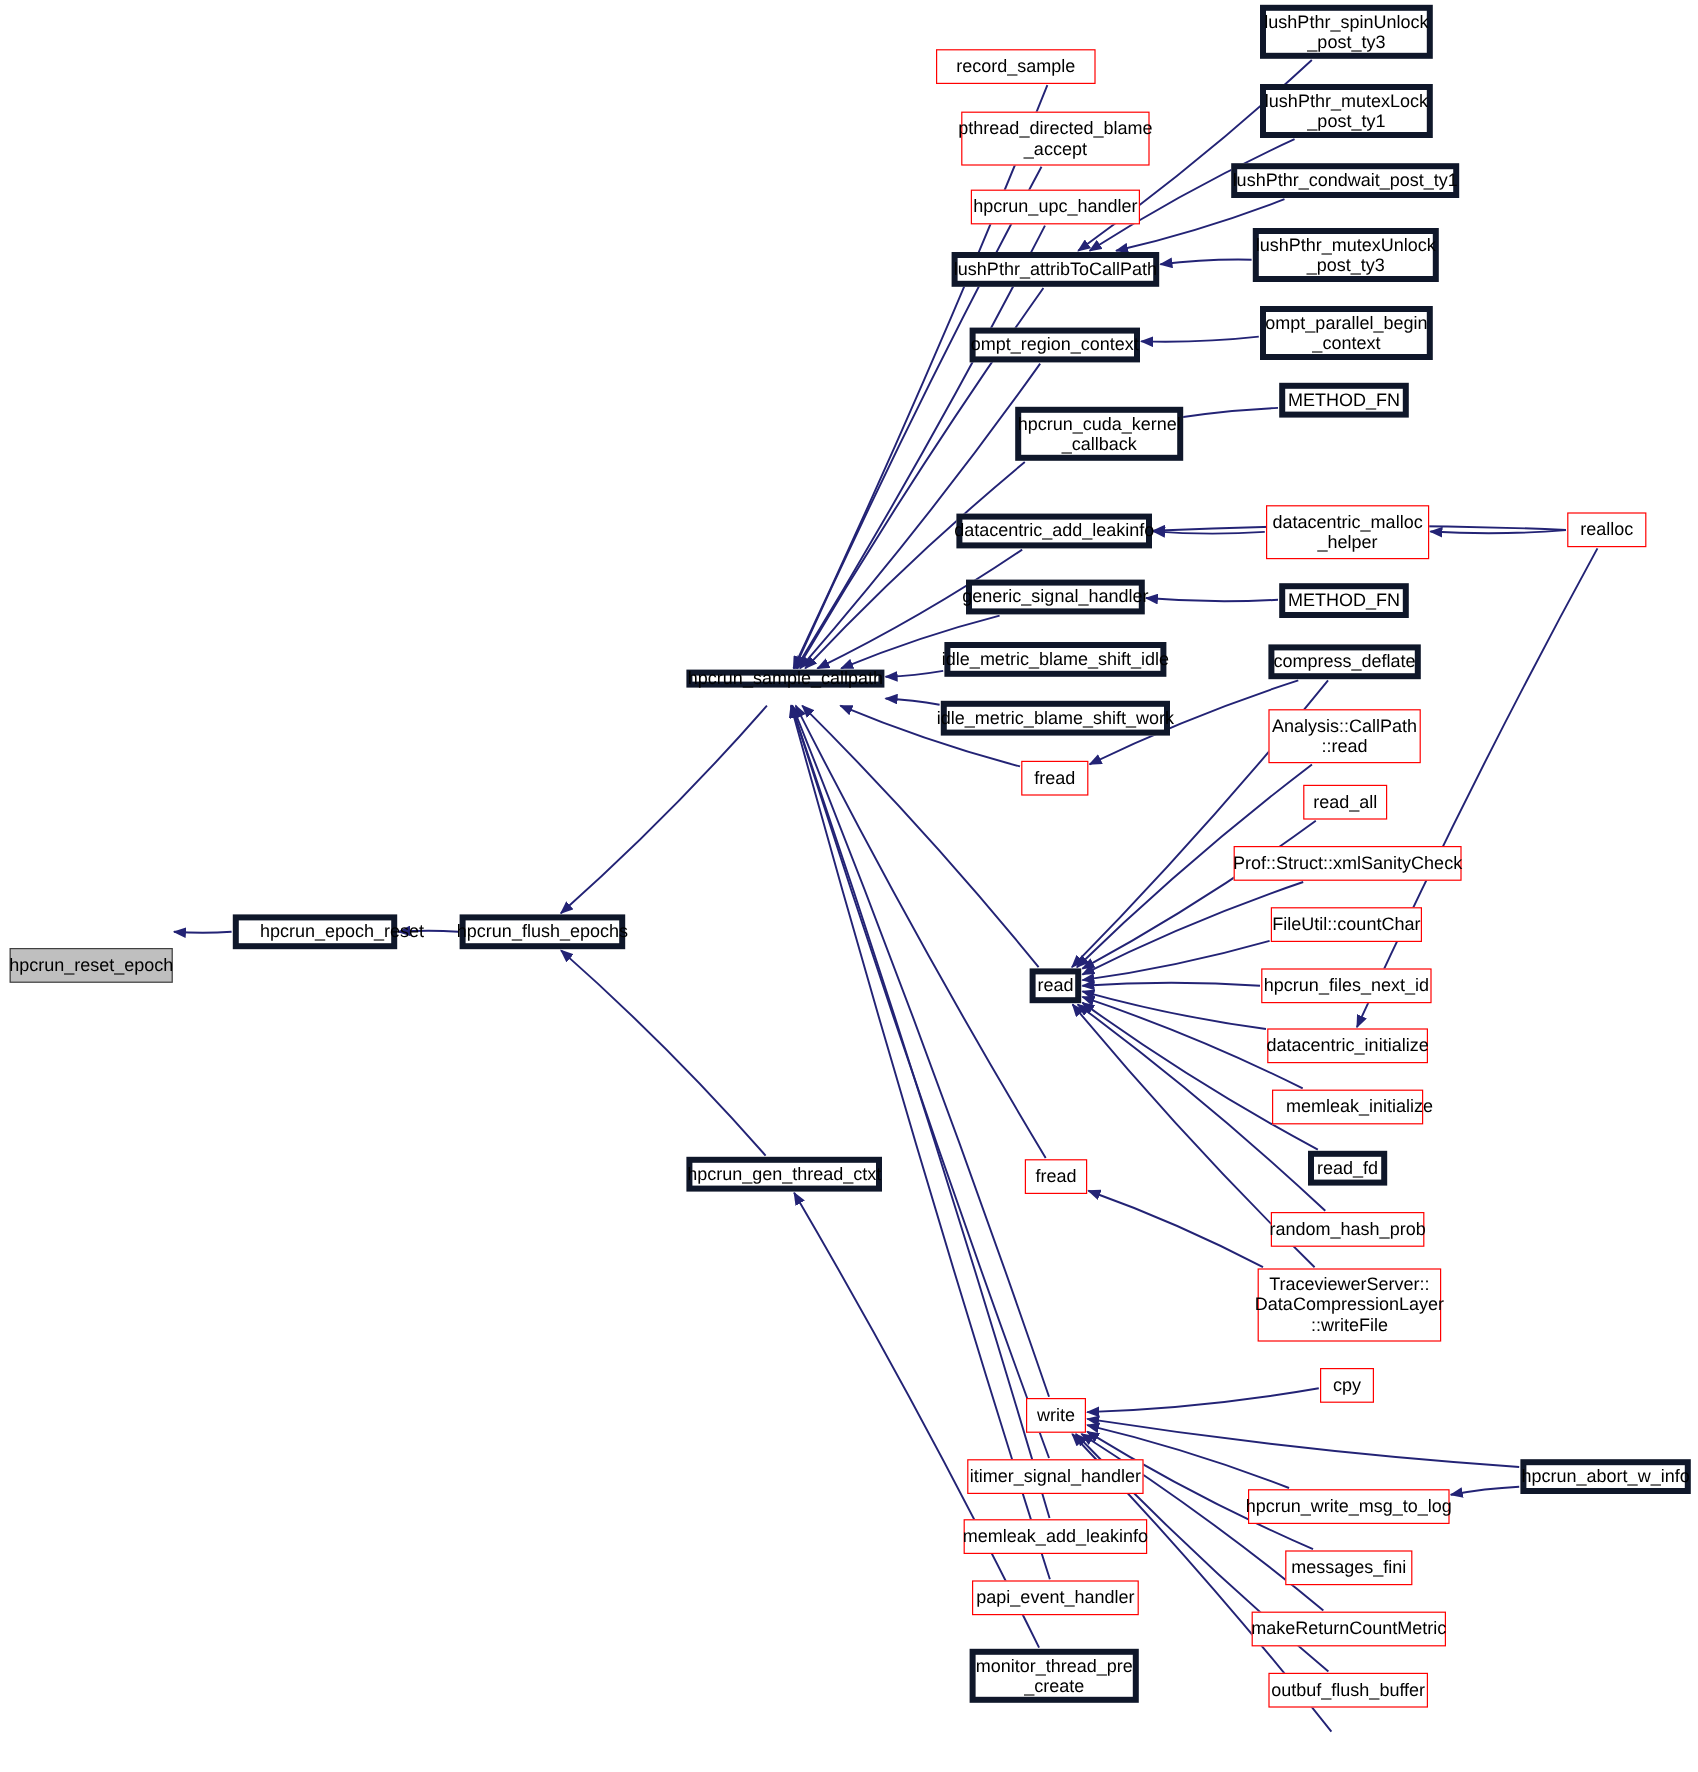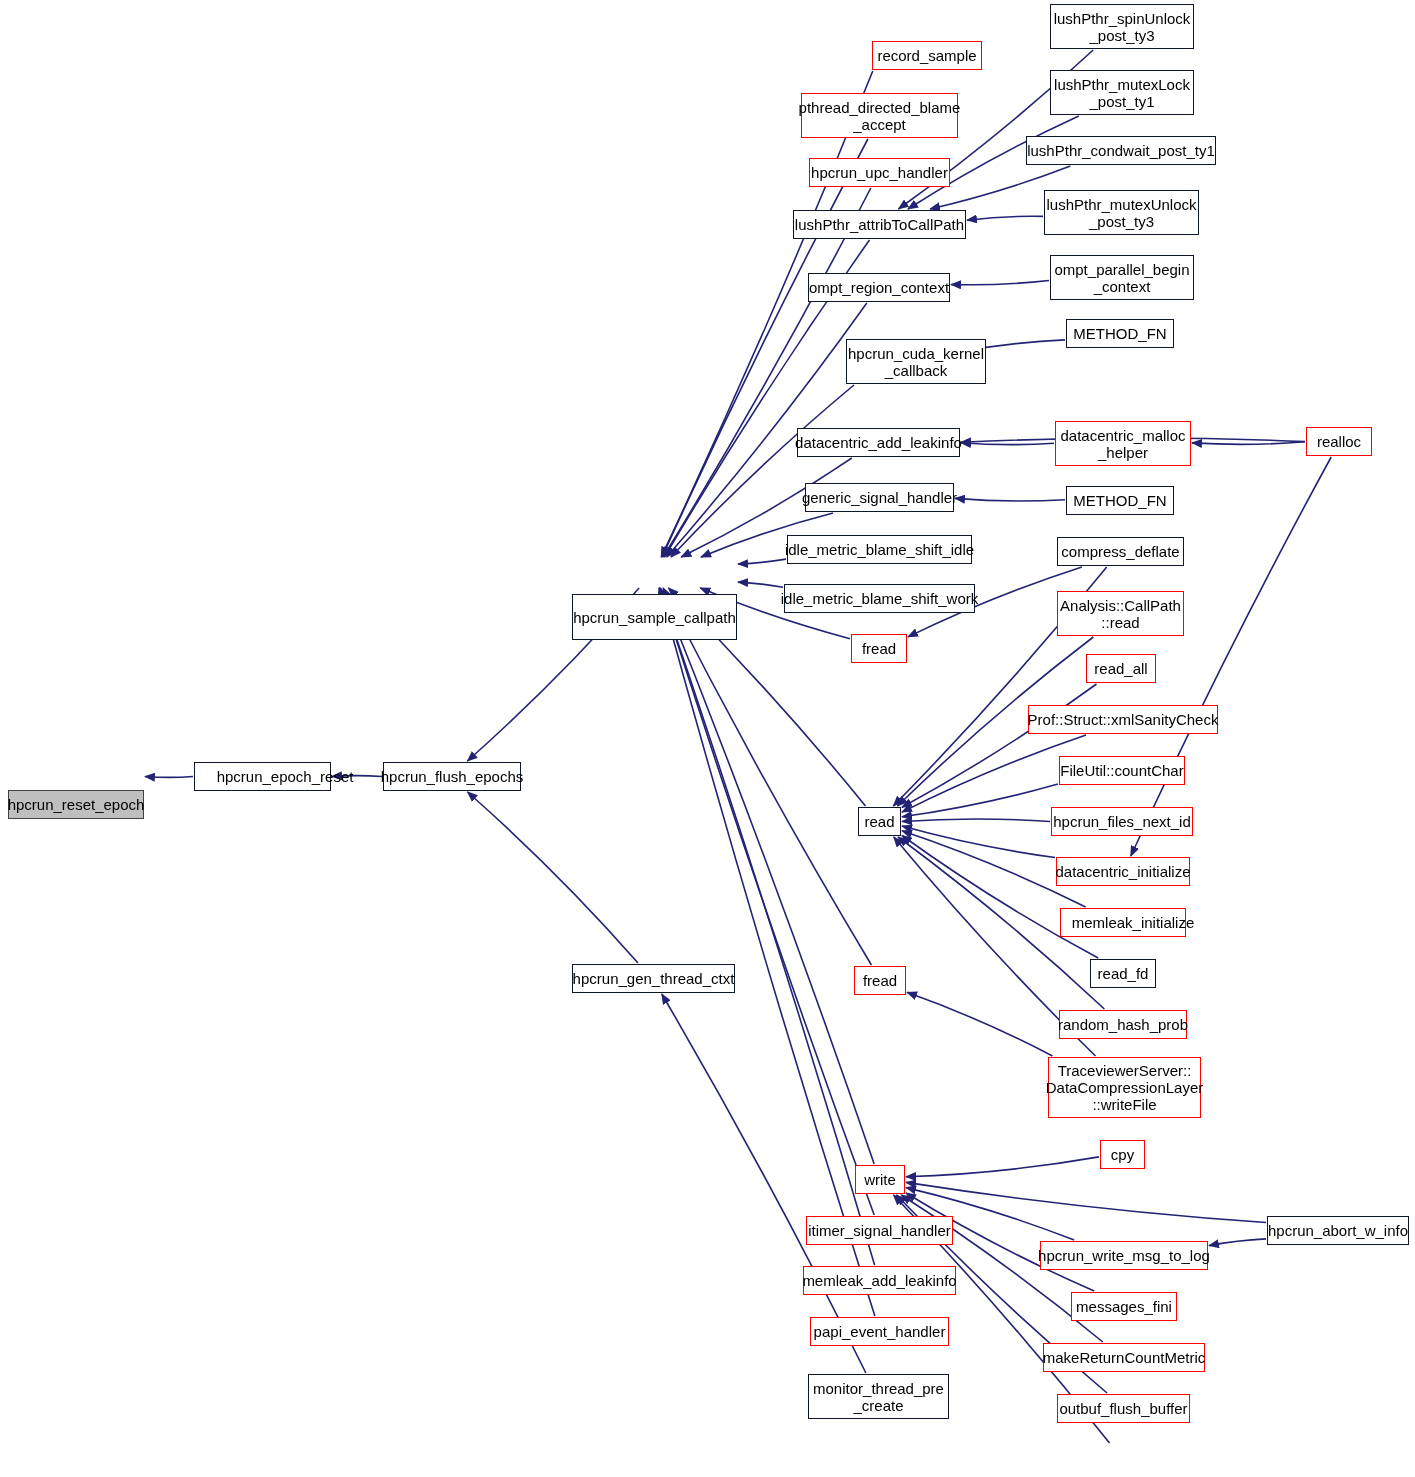--- a/index.html
+++ b/index.html
@@ -36,21 +36,21 @@
     border: 1px solid #ff0000;
     color: #000000;
     font-size: 15px;
     line-height: 17px;
     letter-spacing: 0px;
     white-space: pre-line;
     z-index: 5;
     cursor: default;
   }
   .node.black {
-    border: 1px solid #0f172a;
+    border: 5px solid #0f172a;
   }
   .node.current {
     border: 1px solid #404040;
     background: #bfbfbf;
   }
 </style>
 </head>
 <body>
 
 <div id="canvas">
@@ -114,23 +114,23 @@
         <path d="M1107.0,1393.0 Q996.5,1299.6 896.5,1195.0" marker-end="url(#ah)"></path>
         <path d="M1109.5,1443.0 Q1007.3,1313.9 893.5,1195.0" marker-end="url(#ah)"></path>
         <path d="M1266.0,1222.5 Q1085.1,1210.1 906.0,1182.4" marker-end="url(#ah)"></path>
         <path d="M1266.0,1238.9 Q1237.3,1240.3 1209.0,1245.6" marker-end="url(#ah)"></path>
       </g>
   </svg>
   <div id="node-layer">
       <div class="node current" style="left: 8px; top: 790px; width: 136px; height: 29px;">hpcrun_reset_epoch</div>
       <div class="node black" style="left: 194px; top: 762px; width: 137px; height: 29px; padding-left: 45px;">hpcrun_epoch_reset</div>
       <div class="node black" style="left: 383px; top: 762px; width: 138px; height: 29px;">hpcrun_flush_epochs</div>
-      <div class="node black" style="left: 572px; top: 558px; width: 165px; height: 46px; margin-top: 36px;">hpcrun_sample_callpath</div>
+      <div class="node black" style="left: 572px; top: 558px; width: 165px; height: 15px;">hpcrun_sample_callpath</div>
       <div class="node black" style="left: 572px; top: 964px; width: 163px; height: 29px;">hpcrun_gen_thread_ctxt</div>
-      <div class="node " style="left: 872px; top: 41px; width: 110px; height: 29px;">record_sample</div>
+      <div class="node " style="left: 780px; top: 41px; width: 133px; height: 29px;">record_sample</div>
       <div class="node " style="left: 801px; top: 93px; width: 157px; height: 45px;">pthread_directed_blame
 _accept</div>
       <div class="node " style="left: 809px; top: 158px; width: 141px; height: 29px;">hpcrun_upc_handler</div>
       <div class="node black" style="left: 793px; top: 210px; width: 173px; height: 29px;">lushPthr_attribToCallPath</div>
       <div class="node black" style="left: 808px; top: 273px; width: 142px; height: 29px;">ompt_region_context</div>
       <div class="node black" style="left: 809px; top: 339px; width: 140px; height: 45px; margin-left: 37px;">hpcrun_cuda_kernel
 _callback</div>
       <div class="node black" style="left: 797px; top: 428px; width: 163px; height: 29px;">datacentric_add_leakinfo</div>
       <div class="node black" style="left: 805px; top: 483px; width: 149px; height: 29px;">generic_signal_handler</div>
       <div class="node black" style="left: 787px; top: 535px; width: 185px; height: 29px; text-align: right;">idle_metric_blame_shift_idle</div>

